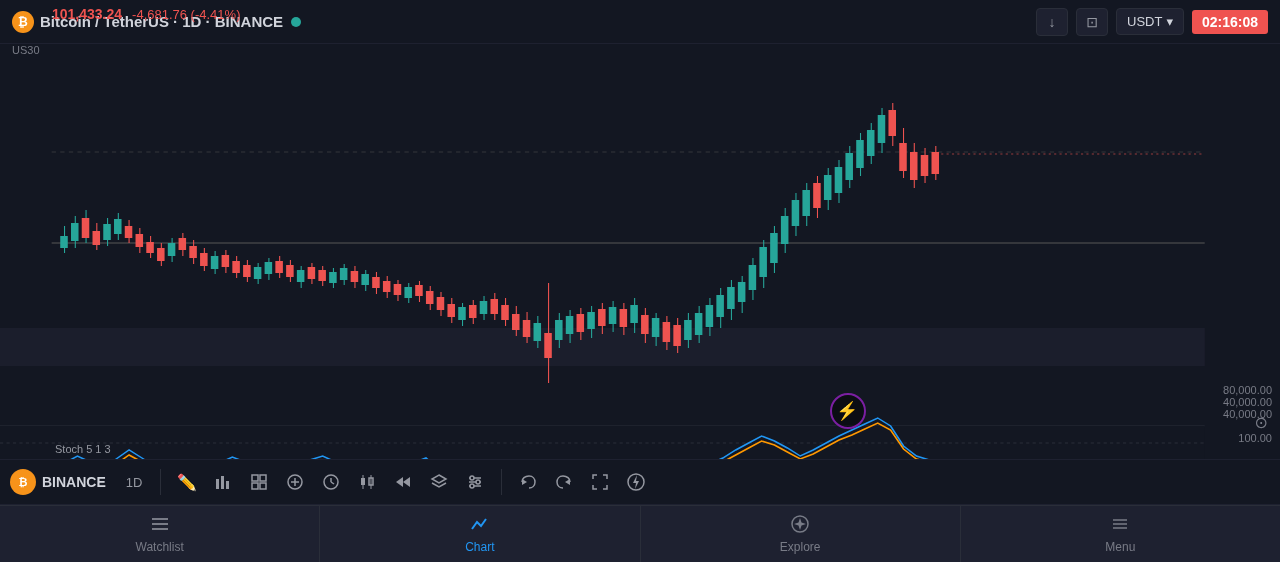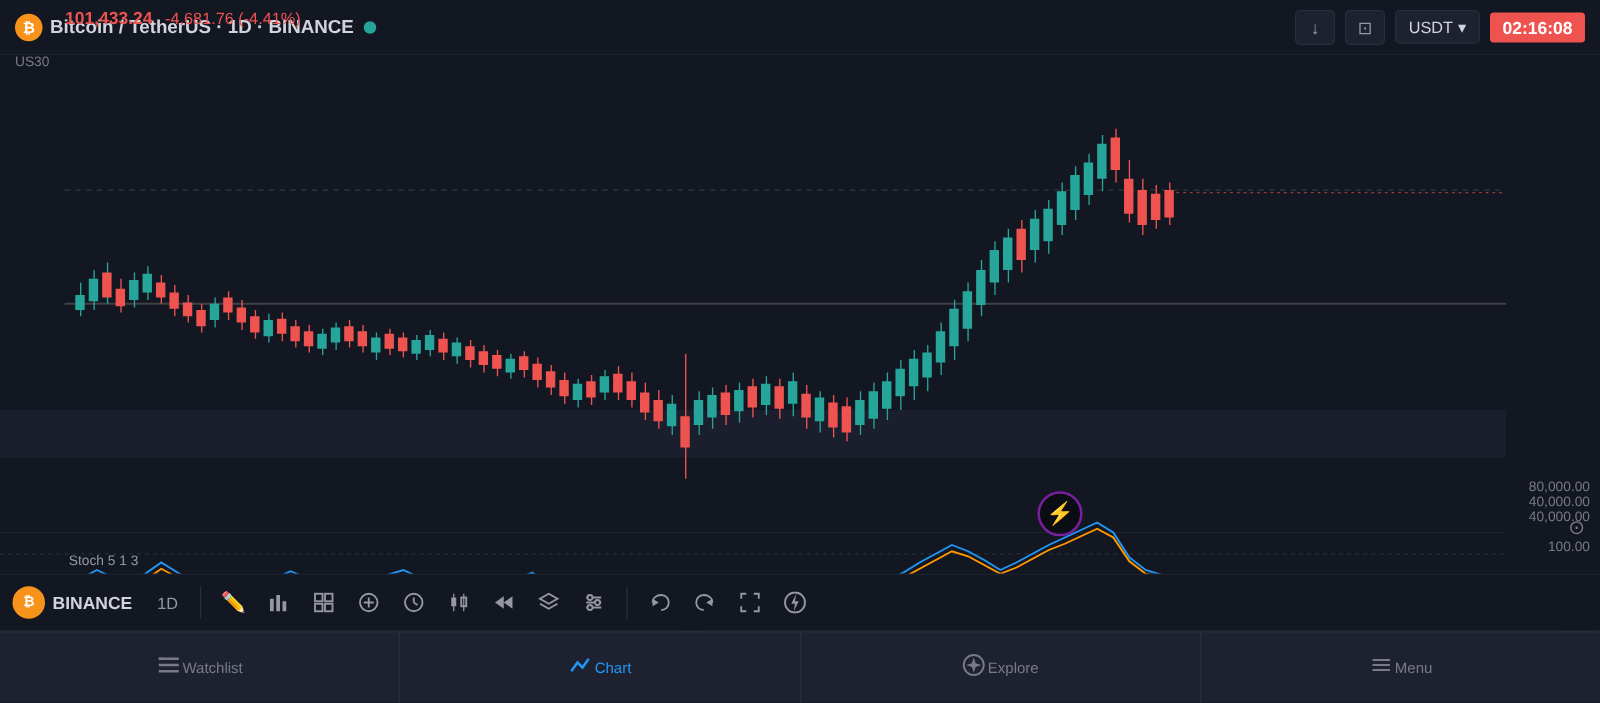--- a/index.html
+++ b/index.html
@@ -232,20 +232,21 @@
       height: 57px;
       background: #1e2130;
       display: flex;
       align-items: center;
       border-top: 1px solid #2a2e39;
       z-index: 10;
     }
     .nav-item {
       flex: 1;
       display: flex;
+      flex-direction: column;
       align-items: center;
       justify-content: center;
       gap: 1px;
       cursor: pointer;
       height: 100%;
       border-right: 1px solid #2a2e39;
     }
     .nav-item:last-child { border-right: none; }
     .nav-item.active .nav-label { color: #2196f3; }
     .nav-item.active .nav-icon { color: #2196f3; }

